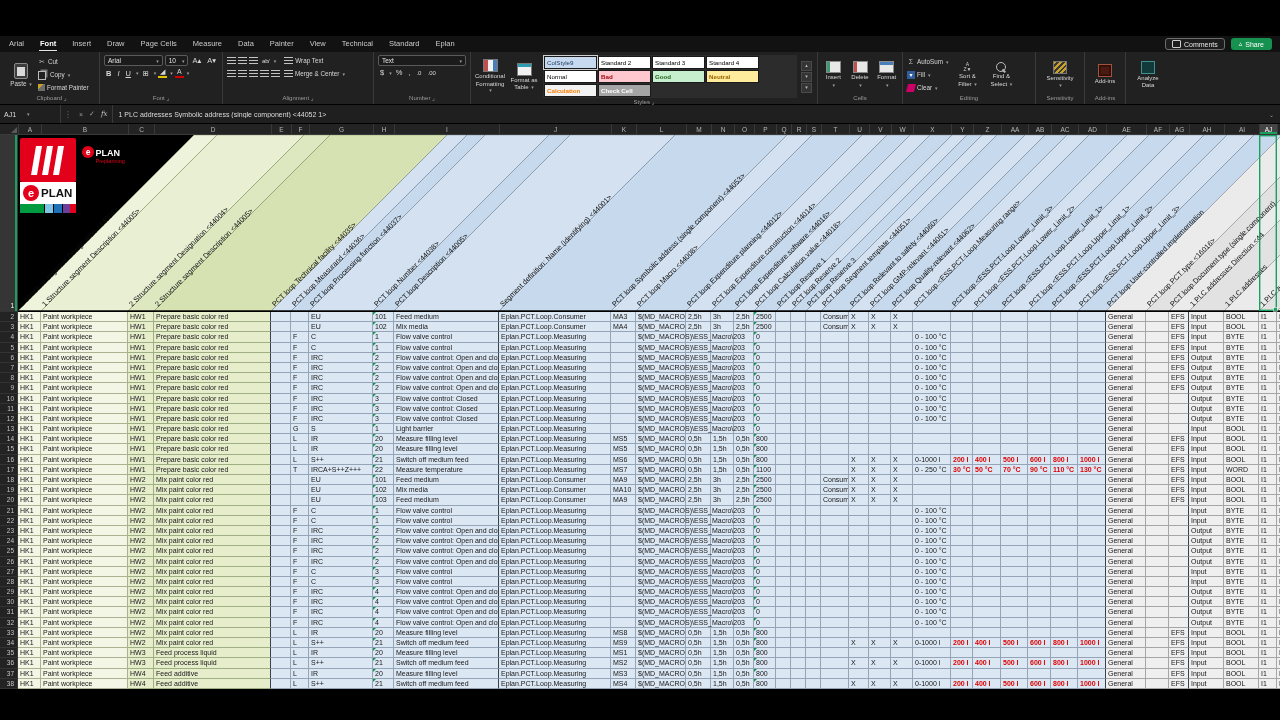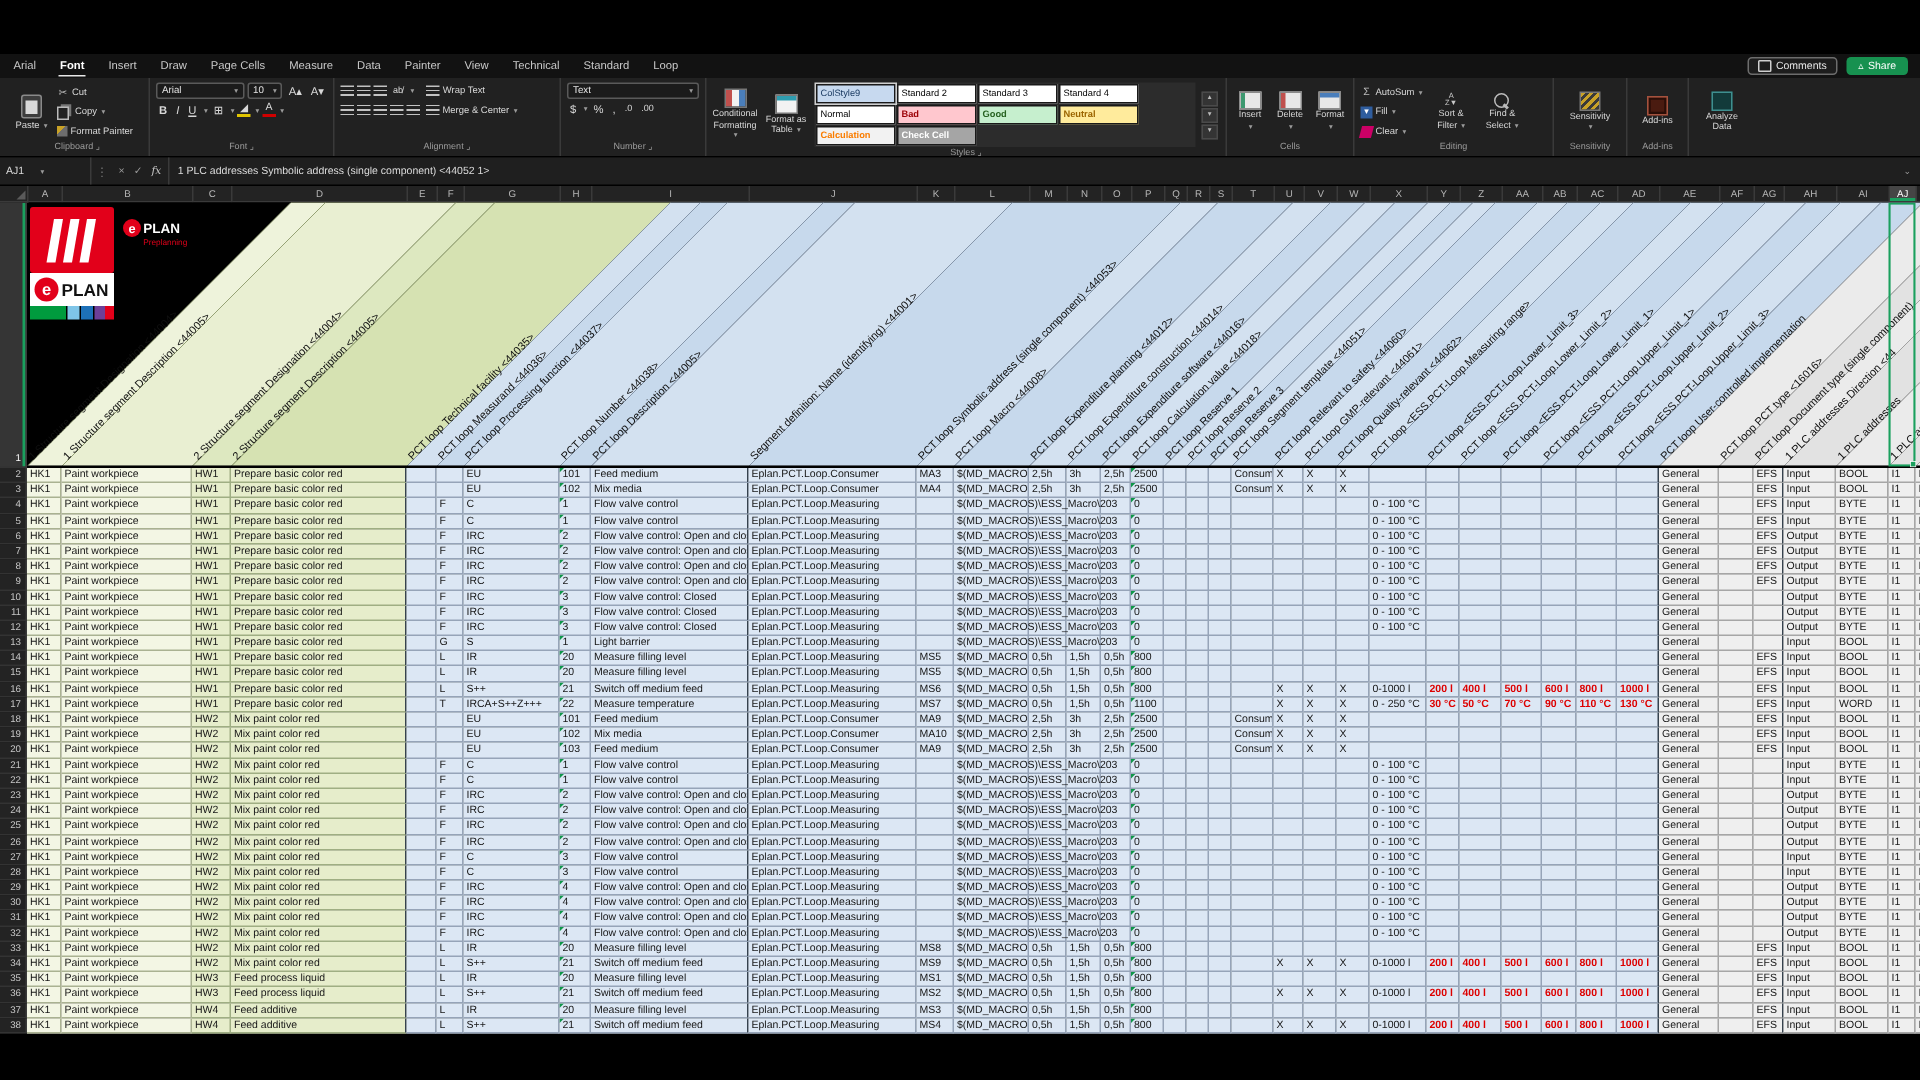--- a/index.html
+++ b/index.html
@@ -93,21 +93,21 @@
         <div class="tab on">Font</div>
         <div class="tab">Insert</div>
         <div class="tab">Draw</div>
         <div class="tab">Page Cells</div>
         <div class="tab">Measure</div>
         <div class="tab">Data</div>
         <div class="tab">Painter</div>
         <div class="tab">View</div>
         <div class="tab">Technical</div>
         <div class="tab">Standard</div>
-        <div class="tab">Loop</div>
+        <div class="tab">Eplan</div>
       </div>
     <div class="tr-right">
       <div class="cmtbtn">
         <span class="cmtic"></span>
         <span>Comments</span>
       </div>
       <div class="sharebtn">
         <span>▵</span>
         <span>Share</span>
       </div>

